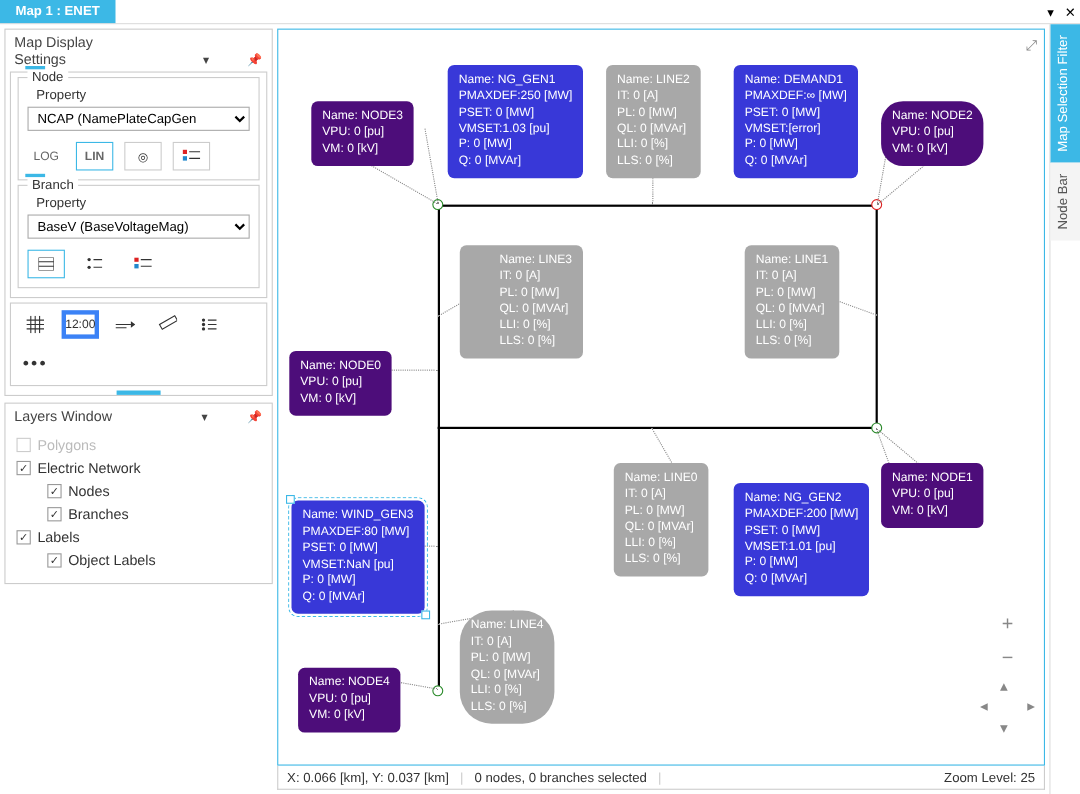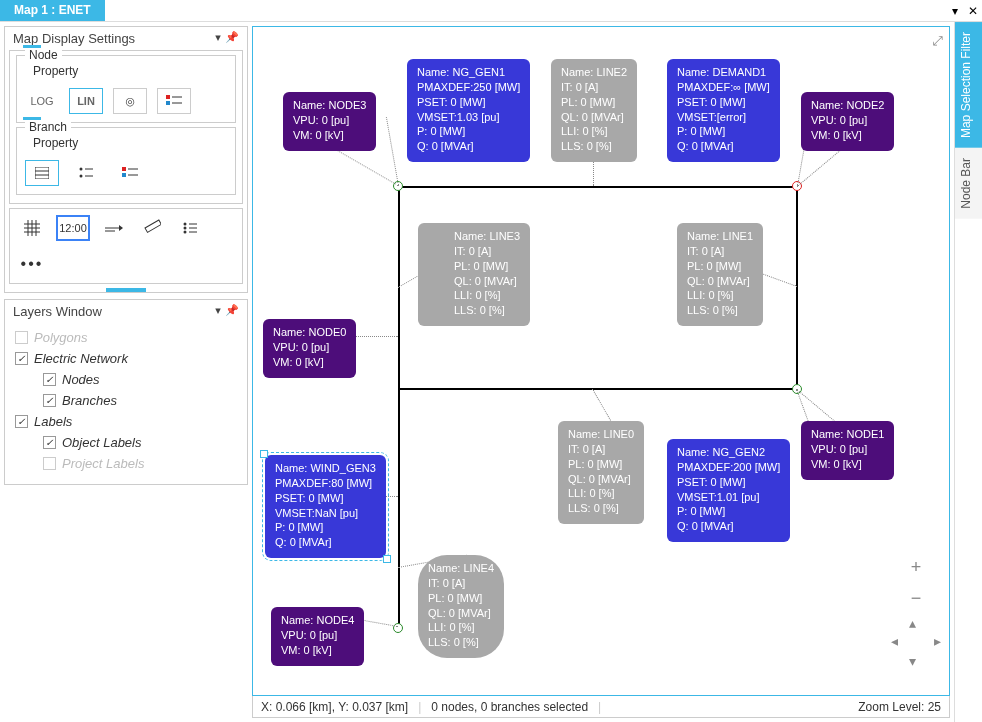--- a/index.html
+++ b/index.html
@@ -8,43 +8,43 @@
 .tab-bar { height: 22px; display: flex; align-items: stretch; border-bottom: 1px solid #ddd; }
 .tab { background: #3cb8e6; color: #fff; padding: 3px 14px; font-size: 12px; font-weight: 600; }
 .tab-spacer { flex: 1; }
 .tab-ctrl { width: 18px; display: flex; align-items: center; justify-content: center; cursor: pointer; font-size: 12px; color: #000; }
 
 .main { display: flex; height: calc(100% - 22px); }
 
 .left-col { width: 252px; display: flex; flex-direction: column; gap: 6px; padding: 4px; }
 
 .panel { border: 1px solid #ccc; background: #fff; }
-.panel-hd { display: flex; align-items: flex-start; padding: 4px 8px; color: #444; font-size: 13px; }
+.panel-hd { display: flex; align-items: flex-end; padding: 4px 8px; color: #444; font-size: 13px; gap: 32px; }
 .panel-hd .spacer { flex: 1; }
 .panel-hd .ctrl { width: 14px; text-align: center; cursor: pointer; font-size: 11px; }
 .enet-band { background: #3cb8e6; color: #fff; text-align: center; padding: 3px 0; font-size: 12px; font-weight: 600; margin: 2px 4px 4px 4px; border-radius: 1px; }
 
 .fset { border: 1px solid #ccc; margin: 4px 6px; padding: 6px 8px 8px 8px; position: relative; }
 .fset-legend { position: absolute; top: -8px; left: 8px; background: #fff; padding: 0 4px; font-size: 12px; }
 .fset-legend::before { content: ""; position: absolute; left: -2px; top: -3px; width: 18px; height: 3px; background: #3cb8e6; }
 .prop-lbl { font-size: 12px; margin: 2px 0 4px 8px; }
 select { width: 100%; font-size: 12px; padding: 2px 4px; border: 1px solid #aaa; background: #fff; }
 
 .btn-row { display: flex; gap: 10px; margin-top: 10px; align-items: center; }
 .ibt { width: 34px; height: 26px; border: 1px solid #ccc; display: flex; align-items: center; justify-content: center; font-size: 11px; cursor: pointer; background: #fff; }
 .ibt.active { border-color: #3cb8e6; }
 .ibt.txt { border: none; color: #666; }
 
 .tool-row { display: flex; gap: 10px; padding: 6px 8px; align-items: center; flex-wrap: wrap; }
-.tool-row .ibt { border: 2px solid #3b82f6; }
+.tool-row .ibt { border: 4px solid #3b82f6; }
 .tool-row .plain { border: none; width: 28px; }
 
 .blue-handle { height: 4px; width: 40px; background: #3cb8e6; margin: 2px auto 0 auto; }
 
-.layer-list { padding: 4px 10px 10px 10px; font-style: italic; }
+.layer-list { padding: 4px 10px 10px 10px; }
 .layer-row { display: flex; align-items: center; gap: 6px; padding: 3px 0; font-size: 13px; }
 .layer-row.ind1 { padding-left: 28px; }
 .layer-row.dim { color: #bbb; }
 .cb { width: 13px; height: 13px; border: 1px solid #999; display: inline-flex; align-items: center; justify-content: center; font-size: 10px; }
 .cb.dim { border-color: #ccc; }
 
 .canvas-wrap { flex: 1; display: flex; flex-direction: column; padding: 4px 4px 4px 0; }
 .canvas { flex: 1; border: 1px solid #3cb8e6; position: relative; background: #fff; overflow: hidden; }
 .expand-icon { position: absolute; top: 6px; right: 6px; font-size: 13px; color: #888; cursor: pointer; }
 
@@ -96,38 +96,40 @@
         <span>Map Display Settings</span>
         <span class="spacer"></span>
         <span class="ctrl">▾</span>
         <span class="ctrl">📌</span>
       </div>
 
       <div style="border:1px solid #ccc; margin:0 4px 4px 4px; padding-bottom:4px;">
         <div class="fset">
           <span class="fset-legend">Node</span>
           <div class="prop-lbl">Property</div>
+          <select><option>NCAP (NamePlateCapGen</option></select>
           <div class="btn-row">
             <div class="ibt txt">LOG</div>
             <div class="ibt active txt" style="border:1px solid #3cb8e6;font-weight:bold;">LIN</div>
             <div class="ibt">◎</div>
             <div class="ibt">
                 <svg width="16" height="12">
                   <rect x="0" y="0" width="4" height="4" fill="#d22"></rect>
                   <rect x="0" y="6" width="4" height="4" fill="#28c"></rect>
                   <line x1="6" y1="2" x2="16" y2="2" stroke="#333"></line>
                   <line x1="6" y1="8" x2="16" y2="8" stroke="#333"></line>
                 </svg>
               </div>
           </div>
         </div>
 
         <div class="fset">
           <span class="fset-legend">Branch</span>
           <div class="prop-lbl">Property</div>
+          <select><option>BaseV (BaseVoltageMag)</option></select>
           <div class="btn-row">
             <div class="ibt active">
                 <svg width="14" height="12">
                   <rect x="0" y="0" width="14" height="12" fill="none" stroke="#333"></rect>
                   <line x1="0" y1="4" x2="14" y2="4" stroke="#333"></line>
                   <line x1="0" y1="8" x2="14" y2="8" stroke="#333"></line>
                 </svg>
               </div>
             <div class="ibt" style="border:none">
                 <svg width="14" height="12">
@@ -207,24 +209,20 @@
             <span class="cb">✓</span>
             <span>Branches</span>
           </div>
         <div class="layer-row">
             <span class="cb">✓</span>
             <span>Labels</span>
           </div>
         <div class="layer-row ind1">
             <span class="cb">✓</span>
             <span>Object Labels</span>
-          </div>
-        <div class="layer-row ind1 dim">
-            <span class="cb dim"></span>
-            <span>Project Labels</span>
           </div>
       </div>
     </div>
   </div>
 
   <div class="canvas-wrap">
     <div class="canvas">
       <span class="expand-icon">⤢</span>
 
       <div class="netline" style="left:145px; top:159px; width:400px; height:2px;"></div>
@@ -250,21 +248,21 @@
       <div class="dline" style="left:544px; top:362px; width:80px; transform:rotate(70deg);"></div>
       <div class="dline" style="left:544px; top:362px; width:80px; transform:rotate(40deg);"></div>
       <div class="dline" style="left:145px; top:470px; width:100px; transform:rotate(180deg);"></div>
       <div class="dline" style="left:145px; top:540px; width:70px; transform:rotate(350deg);"></div>
       <div class="dline" style="left:145px; top:600px; width:90px; transform:rotate(190deg);"></div>
 
       <div class="node-lbl purple" style="left:30px; top:65px;">Name: NODE3<br>VPU: 0 [pu]<br>VM: 0 [kV]</div>
       <div class="node-lbl blue" style="left:154px; top:32px;">Name: NG_GEN1<br>PMAXDEF:250 [MW]<br>PSET: 0 [MW]<br>VMSET:1.03 [pu]<br>P: 0 [MW]<br>Q: 0 [MVAr]</div>
       <div class="node-lbl gray" style="left:298px; top:32px;">Name: LINE2<br>IT: 0 [A]<br>PL: 0 [MW]<br>QL: 0 [MVAr]<br>LLI: 0 [%]<br>LLS: 0 [%]</div>
       <div class="node-lbl blue" style="left:414px; top:32px;">Name: DEMAND1<br>PMAXDEF:∞ [MW]<br>PSET: 0 [MW]<br>VMSET:[error]<br>P: 0 [MW]<br>Q: 0 [MVAr]</div>
-      <div class="node-lbl purple" style="left:548px; top:65px;">Name: NODE2<br>VPU: 0 [pu]<br>VM: 0 [kV]</div>
+      <div class="node-lbl purple" style="left:548px; top:65px;border-radius:20px;">Name: NODE2<br>VPU: 0 [pu]<br>VM: 0 [kV]</div>
       <div class="node-lbl gray" style="left:165px; top:196px;padding-left:36px;">Name: LINE3<br>IT: 0 [A]<br>PL: 0 [MW]<br>QL: 0 [MVAr]<br>LLI: 0 [%]<br>LLS: 0 [%]</div>
       <div class="node-lbl gray" style="left:424px; top:196px;">Name: LINE1<br>IT: 0 [A]<br>PL: 0 [MW]<br>QL: 0 [MVAr]<br>LLI: 0 [%]<br>LLS: 0 [%]</div>
       <div class="node-lbl purple" style="left:10px; top:292px;">Name: NODE0<br>VPU: 0 [pu]<br>VM: 0 [kV]</div>
       <div class="node-lbl gray" style="left:305px; top:394px;">Name: LINE0<br>IT: 0 [A]<br>PL: 0 [MW]<br>QL: 0 [MVAr]<br>LLI: 0 [%]<br>LLS: 0 [%]</div>
       <div class="node-lbl blue" style="left:414px; top:412px;">Name: NG_GEN2<br>PMAXDEF:200 [MW]<br>PSET: 0 [MW]<br>VMSET:1.01 [pu]<br>P: 0 [MW]<br>Q: 0 [MVAr]</div>
       <div class="node-lbl purple" style="left:548px; top:394px;">Name: NODE1<br>VPU: 0 [pu]<br>VM: 0 [kV]</div>
       <div class="node-lbl blue selbox" style="left:12px; top:428px;">Name: WIND_GEN3<br>PMAXDEF:80 [MW]<br>PSET: 0 [MW]<br>VMSET:NaN [pu]<br>P: 0 [MW]<br>Q: 0 [MVAr]</div>
       <div class="node-lbl gray" style="left:165px; top:528px;border-radius:29px;">Name: LINE4<br>IT: 0 [A]<br>PL: 0 [MW]<br>QL: 0 [MVAr]<br>LLI: 0 [%]<br>LLS: 0 [%]</div>
       <div class="node-lbl purple" style="left:18px; top:580px;">Name: NODE4<br>VPU: 0 [pu]<br>VM: 0 [kV]</div>
 

